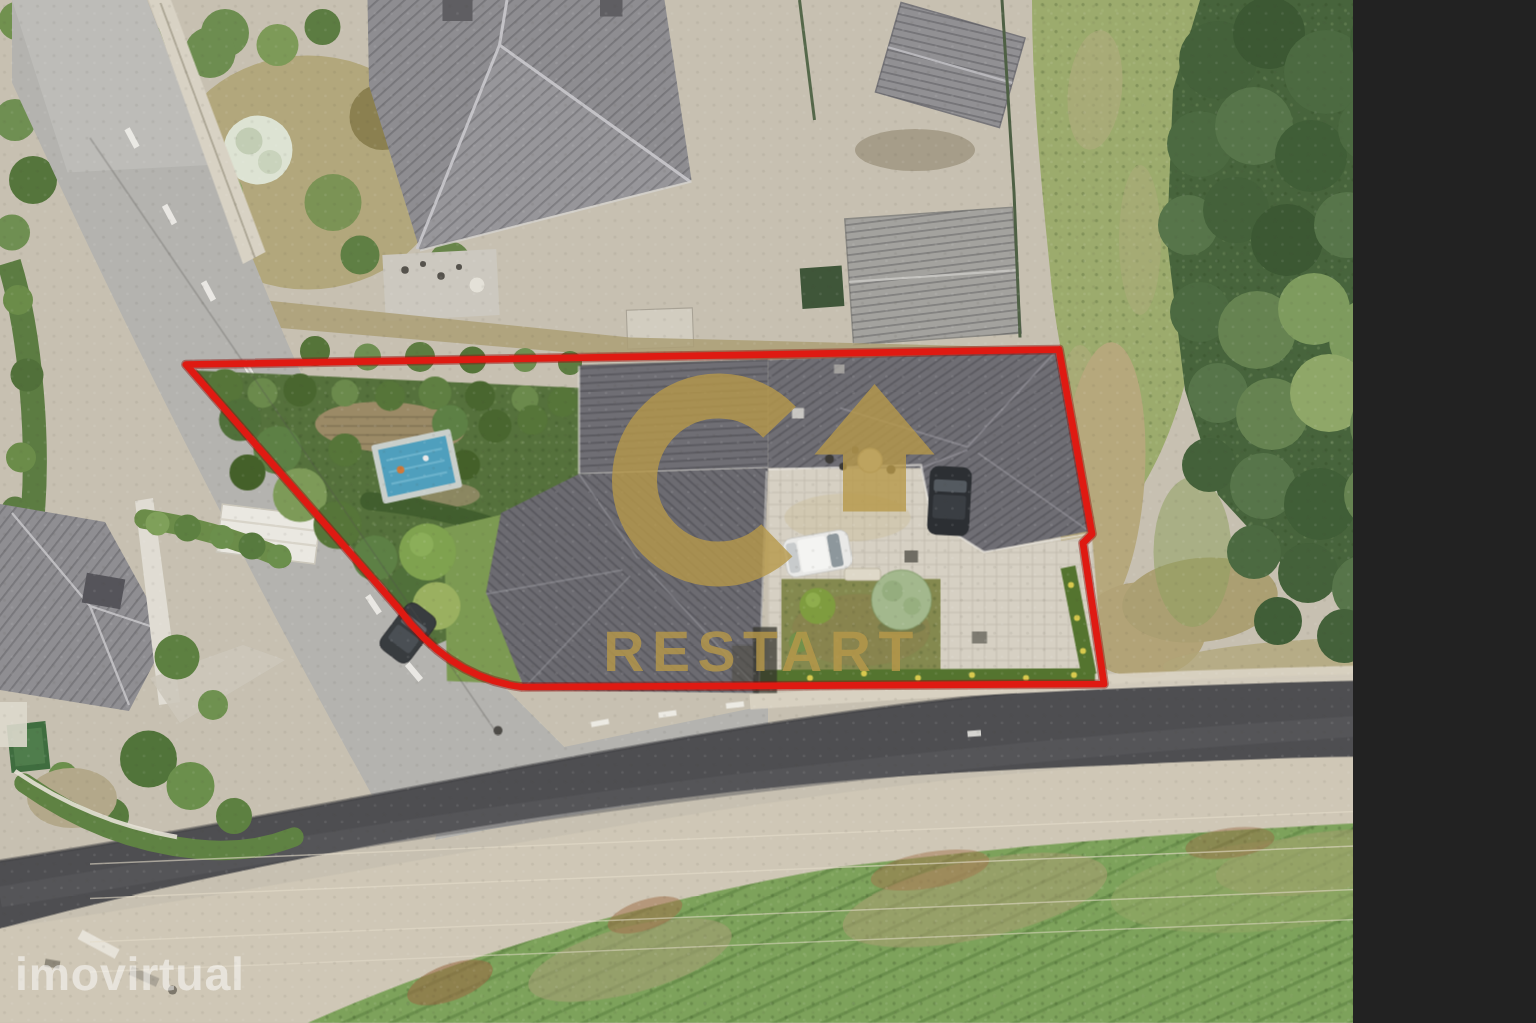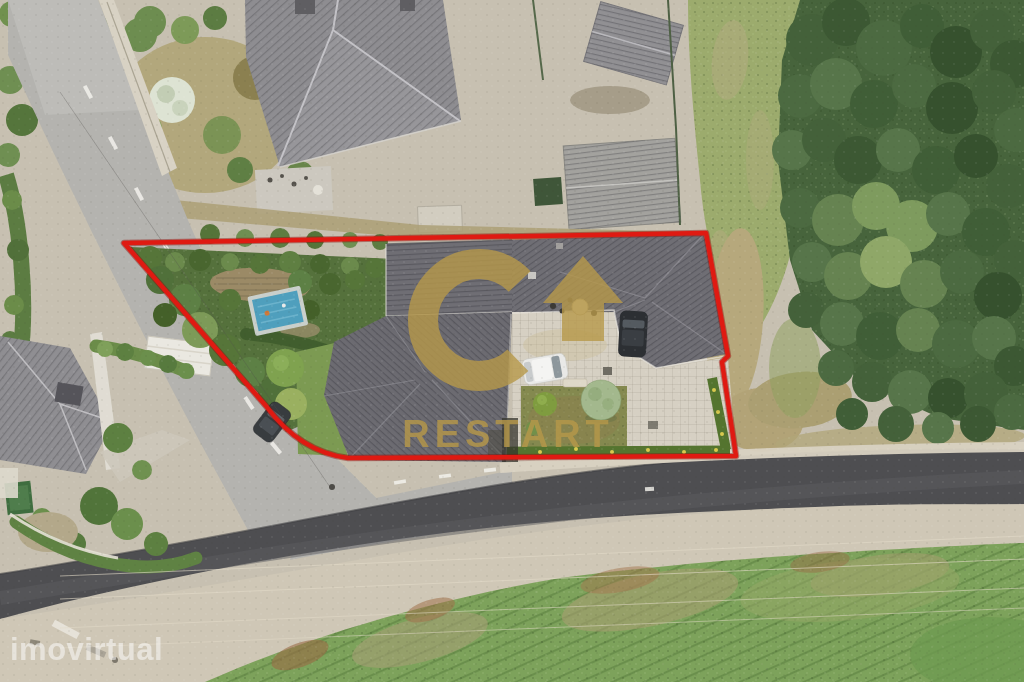--- a/index.html
+++ b/index.html
@@ -1,16 +1,16 @@
 <!DOCTYPE html>
 <html><head>
 <meta charset="utf-8">
 <style>
   html,body{margin:0;padding:0;background:#222;}
-  .stage{position:relative;width:1024px;height:682px;overflow:hidden;background:#c7c0b1;
+  .stage{position:relative;width:902px;height:682px;overflow:hidden;background:#c7c0b1;
          font-family:"Liberation Sans", sans-serif;text-align:center;}
   .stage svg{position:absolute;inset:0;display:block;}
   text{font-family:"Liberation Sans", sans-serif;}
 </style>
 </head>
 <body>
 
 <div class="stage">
 <svg viewBox="0 0 1024 682" width="1024" height="682" xmlns="http://www.w3.org/2000/svg">
   <defs>

